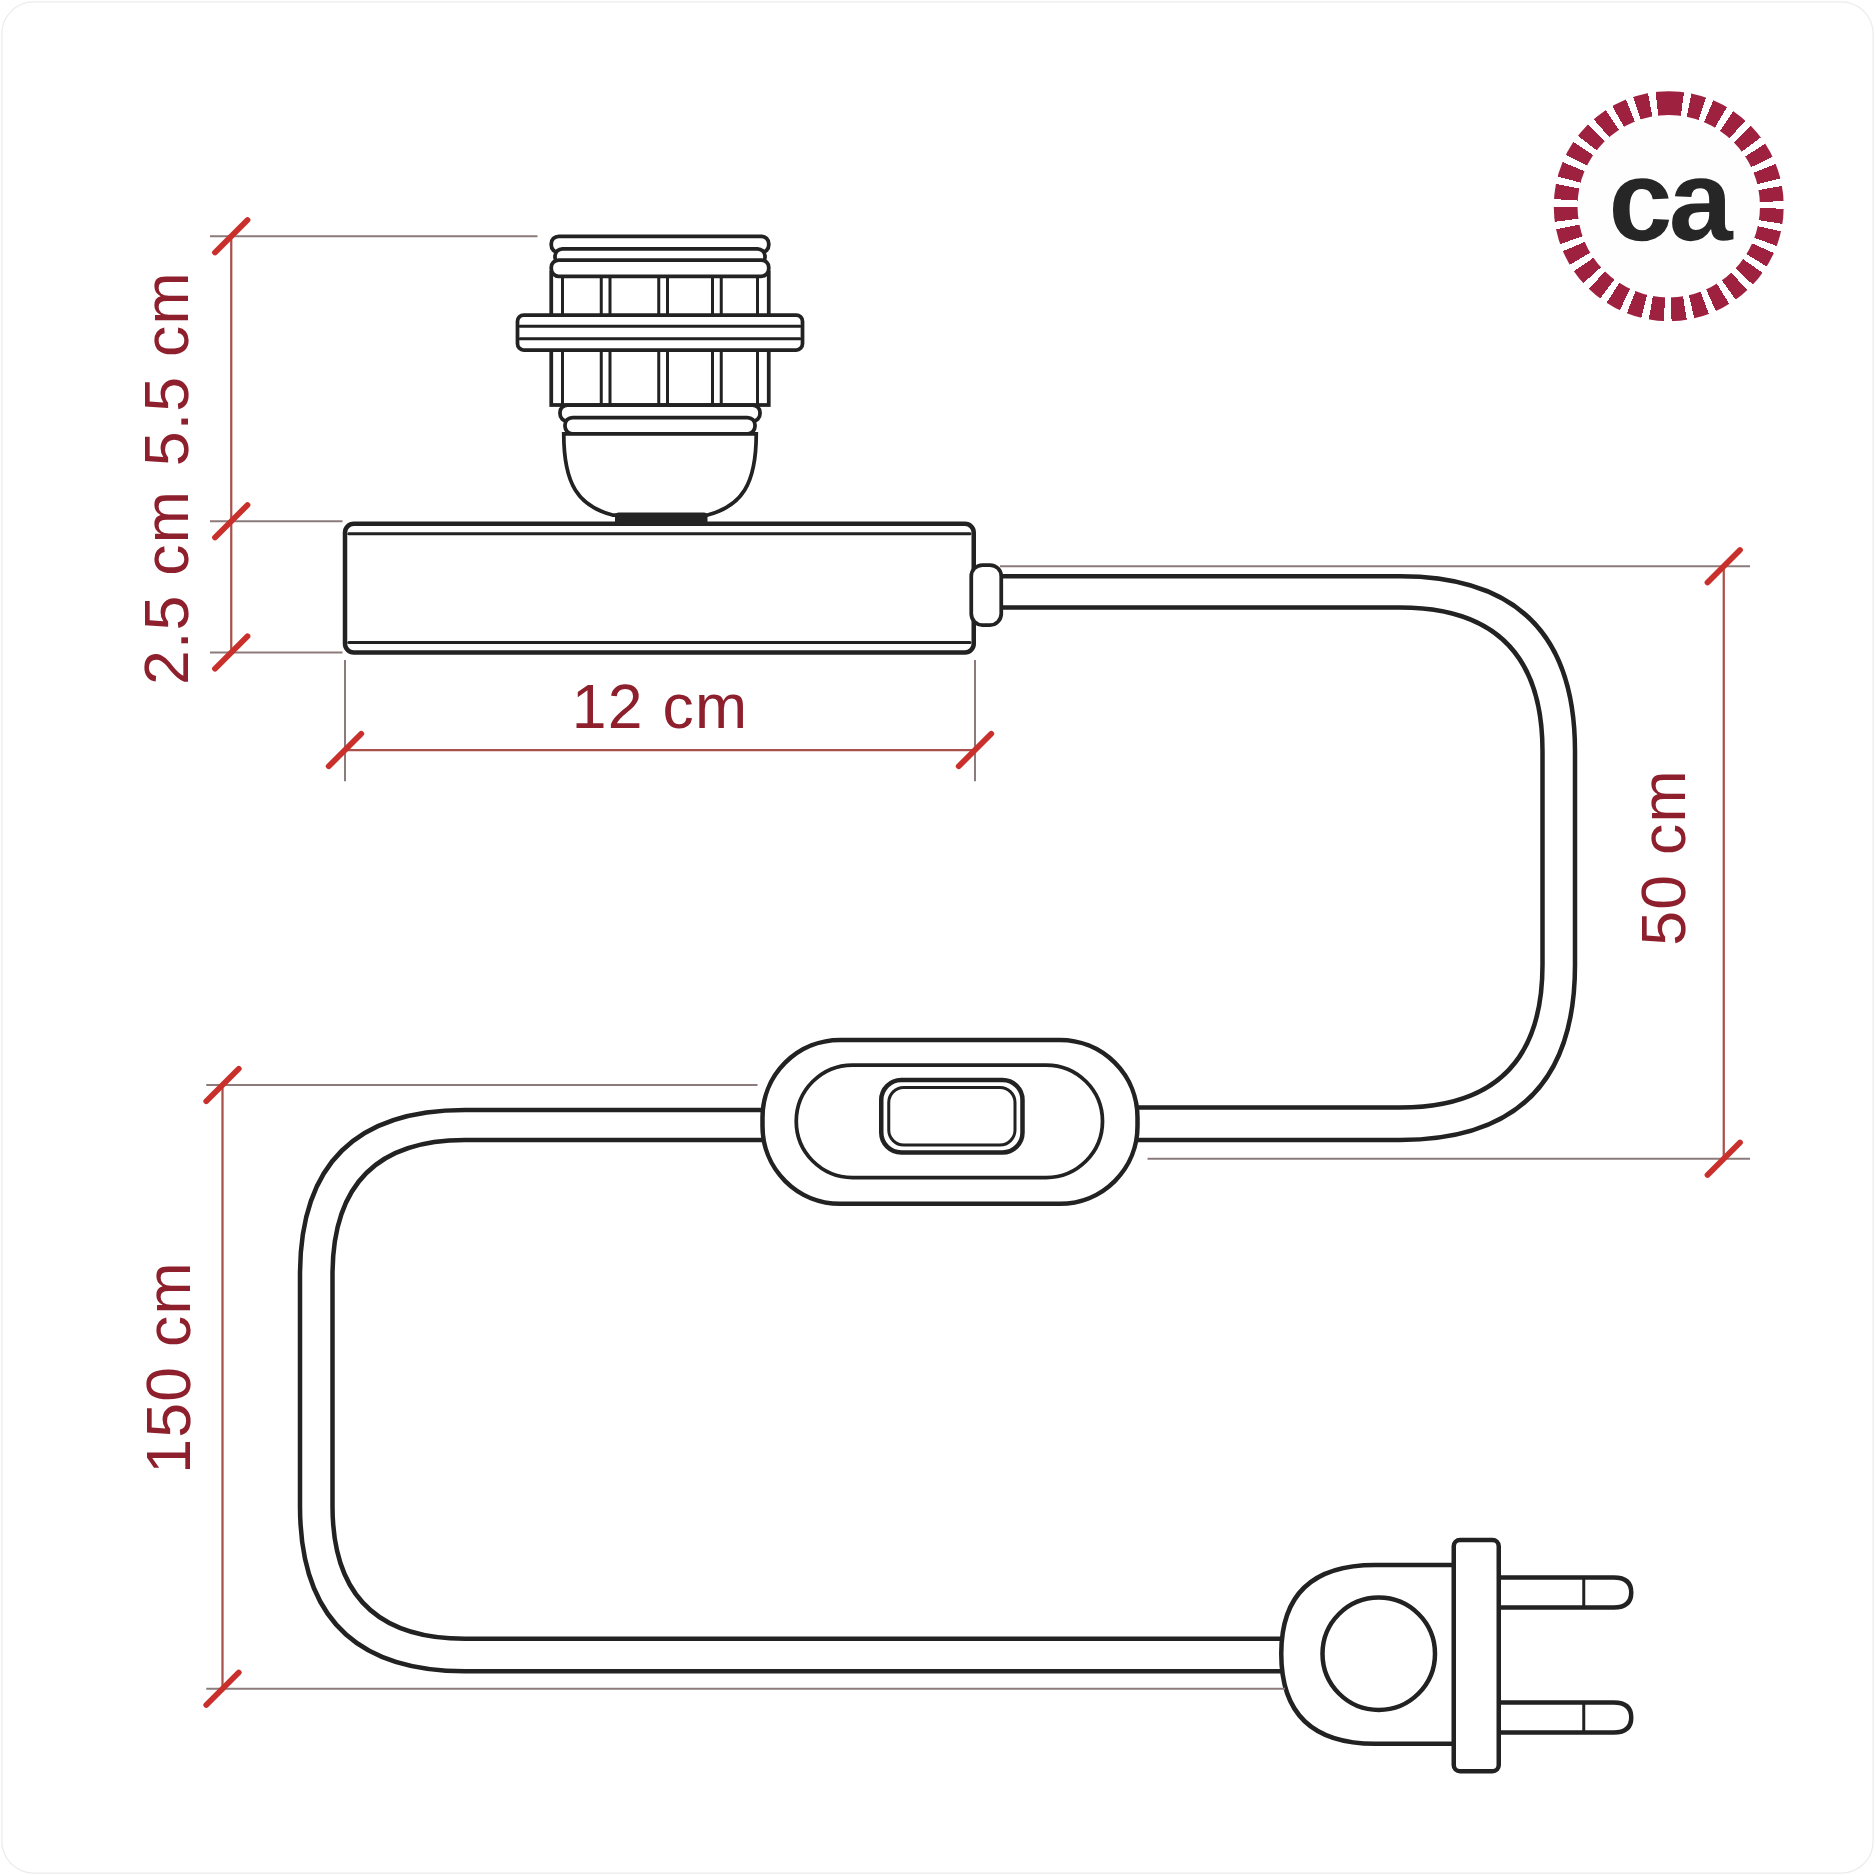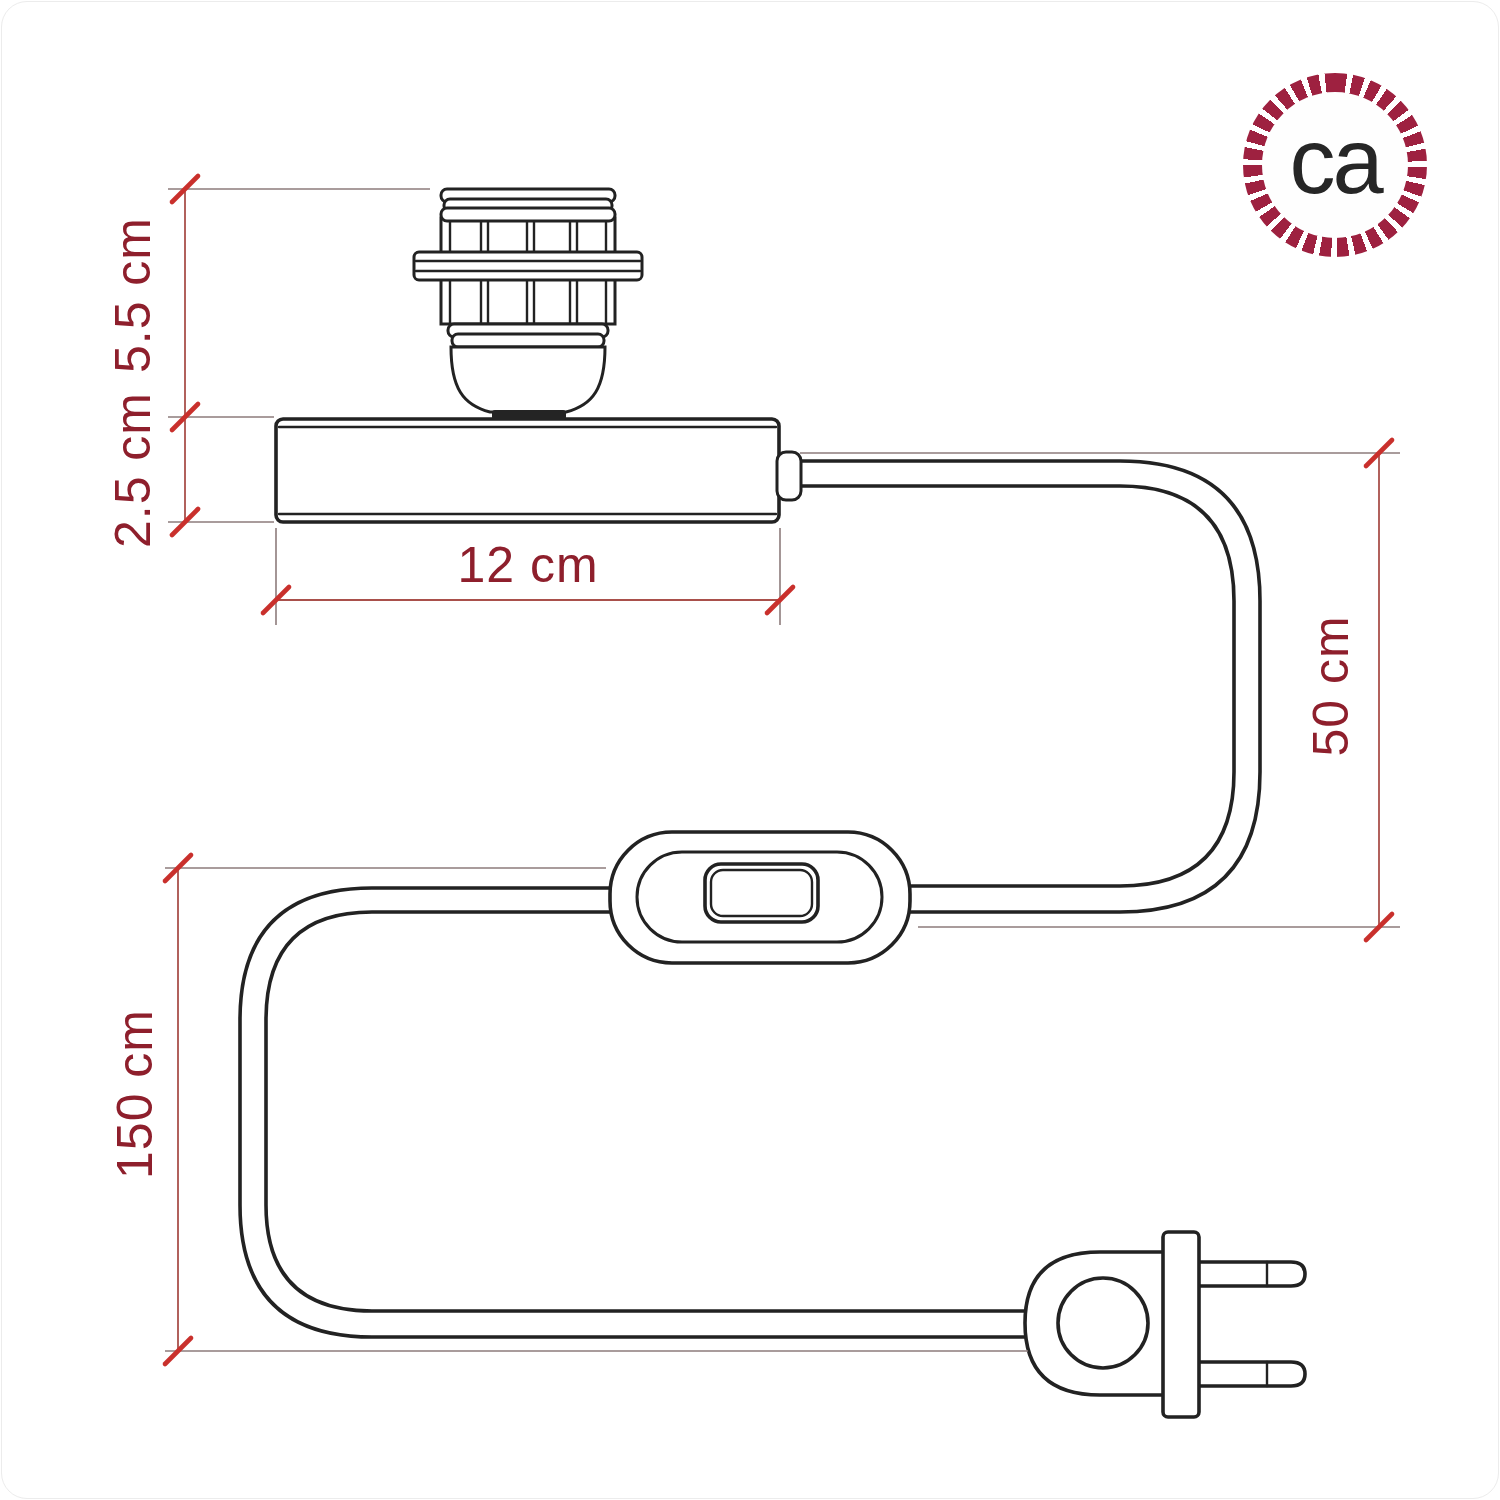--- a/index.html
+++ b/index.html
@@ -41,21 +41,21 @@
     position:absolute;left:1243px;top:73px;width:184px;height:184px;
     border-radius:50%;
     background:repeating-conic-gradient(var(--ring) 0deg 7.6deg, #ffffff 7.6deg 11.4deg);
     display:flex;align-items:center;justify-content:center;
   }
   .logo-inner{
     width:146px;height:146px;border-radius:50%;background:#fefefe;
     display:flex;align-items:center;justify-content:center;
   }
   .logo-text{
-    font-family:"Liberation Sans", sans-serif;font-weight:400;
+    font-family:"Liberation Sans", sans-serif;font-weight:700;
     font-size:92px;line-height:1;color:var(--logo-text);
     letter-spacing:-3px;transform:translateY(-4px);
   }
 </style>
 </head>
 <body>
 
 <div class="stage">
 
 <svg width="1500" height="1500" viewBox="0 0 1500 1500">

